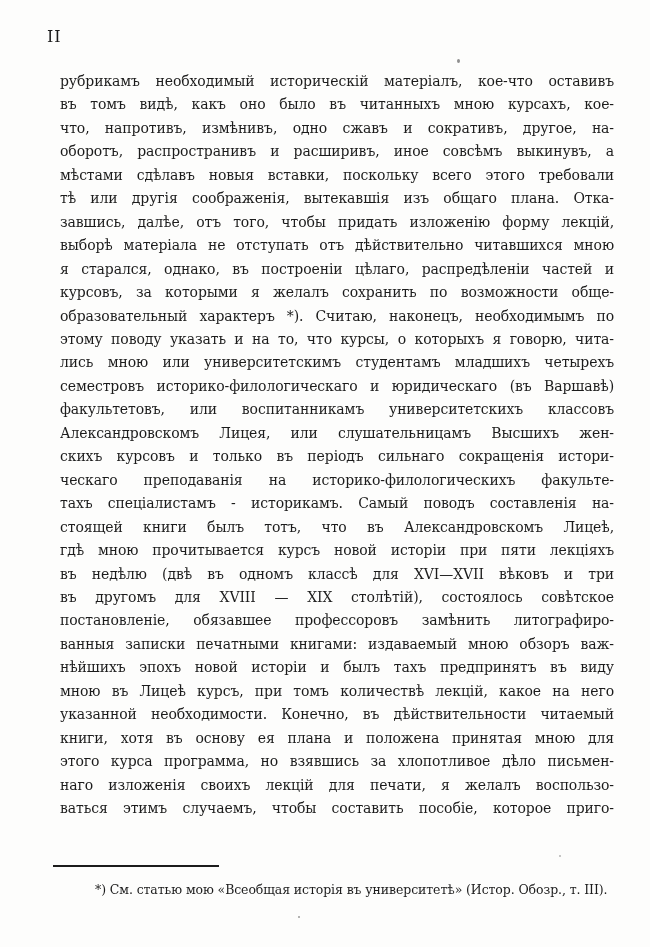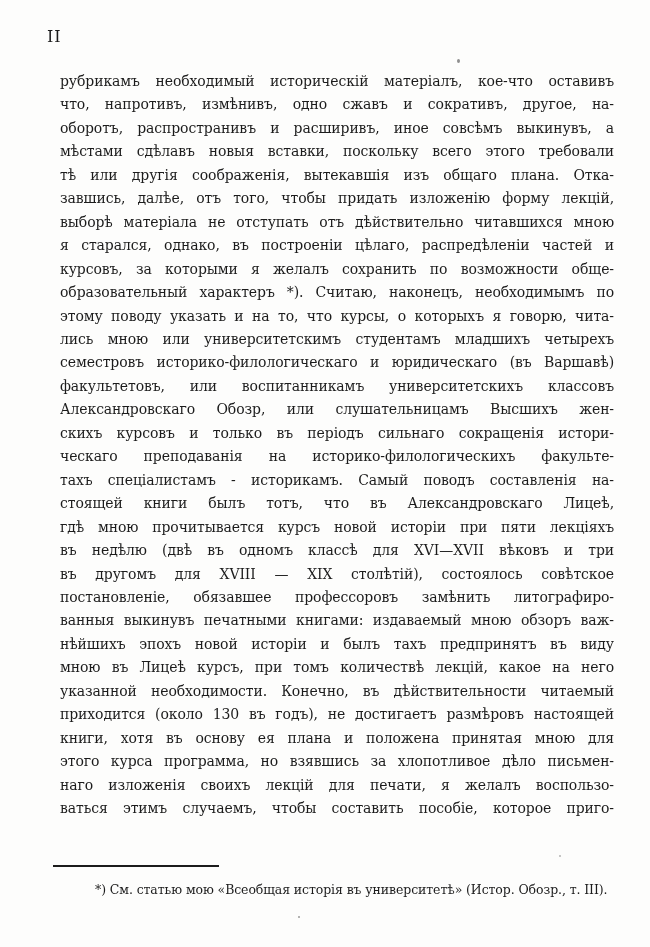--- a/index.html
+++ b/index.html
@@ -75,47 +75,47 @@
 </style>
 </head>
 <body style="--paper: #fdfdfc; --ink: #1c1c1c;">
 
 <div class="page">
 
   <div class="page-number">II</div>
 
   <div class="body-text">
       <div class="text-line">рубрикамъ необходимый историческій матеріалъ, кое-что оставивъ</div>
+      <div class="text-line">въ томъ видѣ, какъ оно было въ читанныхъ мною курсахъ, кое-</div>
       <div class="text-line">что, напротивъ, измѣнивъ, одно сжавъ и сокративъ, другое, на-</div>
       <div class="text-line">оборотъ, распространивъ и расширивъ, иное совсѣмъ выкинувъ, а</div>
       <div class="text-line">мѣстами сдѣлавъ новыя вставки, поскольку всего этого требовали</div>
       <div class="text-line">тѣ или другія соображенія, вытекавшія изъ общаго плана. Отка-</div>
       <div class="text-line">завшись, далѣе, отъ того, чтобы придать изложенію форму лекцій,</div>
       <div class="text-line">выборѣ матеріала не отступать отъ дѣйствительно читавшихся мною</div>
       <div class="text-line">я старался, однако, въ построеніи цѣлаго, распредѣленіи частей и</div>
       <div class="text-line">курсовъ, за которыми я желалъ сохранить по возможности обще-</div>
       <div class="text-line">образовательный характеръ *). Считаю, наконецъ, необходимымъ по</div>
       <div class="text-line">этому поводу указать и на то, что курсы, о которыхъ я говорю, чита-</div>
       <div class="text-line">лись мною или университетскимъ студентамъ младшихъ четырехъ</div>
       <div class="text-line">семестровъ историко-филологическаго и юридическаго (въ Варшавѣ)</div>
       <div class="text-line">факультетовъ, или воспитанникамъ университетскихъ классовъ</div>
-      <div class="text-line">Александровскаго Обозр, или слушательницамъ Высшихъ жен-</div>
+      <div class="text-line">Александровскомъ Лицея, или слушательницамъ Высшихъ жен-</div>
       <div class="text-line">скихъ курсовъ и только въ періодъ сильнаго сокращенія истори-</div>
       <div class="text-line">ческаго преподаванія на историко-филологическихъ факульте-</div>
       <div class="text-line">тахъ спеціалистамъ - историкамъ. Самый поводъ составленія на-</div>
-      <div class="text-line">стоящей книги былъ тотъ, что въ Александровскаго Лицеѣ,</div>
+      <div class="text-line">стоящей книги былъ тотъ, что въ Александровскомъ Лицеѣ,</div>
       <div class="text-line">гдѣ мною прочитывается курсъ новой исторіи при пяти лекціяхъ</div>
       <div class="text-line">въ недѣлю (двѣ въ одномъ классѣ для XVI—XVII вѣковъ и три</div>
       <div class="text-line">въ другомъ для XVIII — XIX столѣтій), состоялось совѣтское</div>
       <div class="text-line">постановленіе, обязавшее профессоровъ замѣнить литографиро-</div>
-      <div class="text-line">ванныя выкинувъ печатными книгами: издаваемый мною обзоръ важ-</div>
+      <div class="text-line">ванныя записки печатными книгами: издаваемый мною обзоръ важ-</div>
       <div class="text-line">нѣйшихъ эпохъ новой исторіи и былъ тахъ предпринятъ въ виду</div>
       <div class="text-line">мною въ Лицеѣ курсъ, при томъ количествѣ лекцій, какое на него</div>
       <div class="text-line">указанной необходимости. Конечно, въ дѣйствительности читаемый</div>
-      <div class="text-line">приходится (около 130 въ годъ), не достигаетъ размѣровъ настоящей</div>
       <div class="text-line">книги, хотя въ основу ея плана и положена принятая мною для</div>
       <div class="text-line">этого курса программа, но взявшись за хлопотливое дѣло письмен-</div>
       <div class="text-line">наго изложенія своихъ лекцій для печати, я желалъ воспользо-</div>
       <div class="text-line">ваться этимъ случаемъ, чтобы составить пособіе, которое приго-</div>
     </div>
 
   <div class="footnote-rule"></div>
 
   <div class="footnote">*) См. статью мою «Всеобщая исторія въ университетѣ» (Истор. Обозр., т. III).</div>
 

